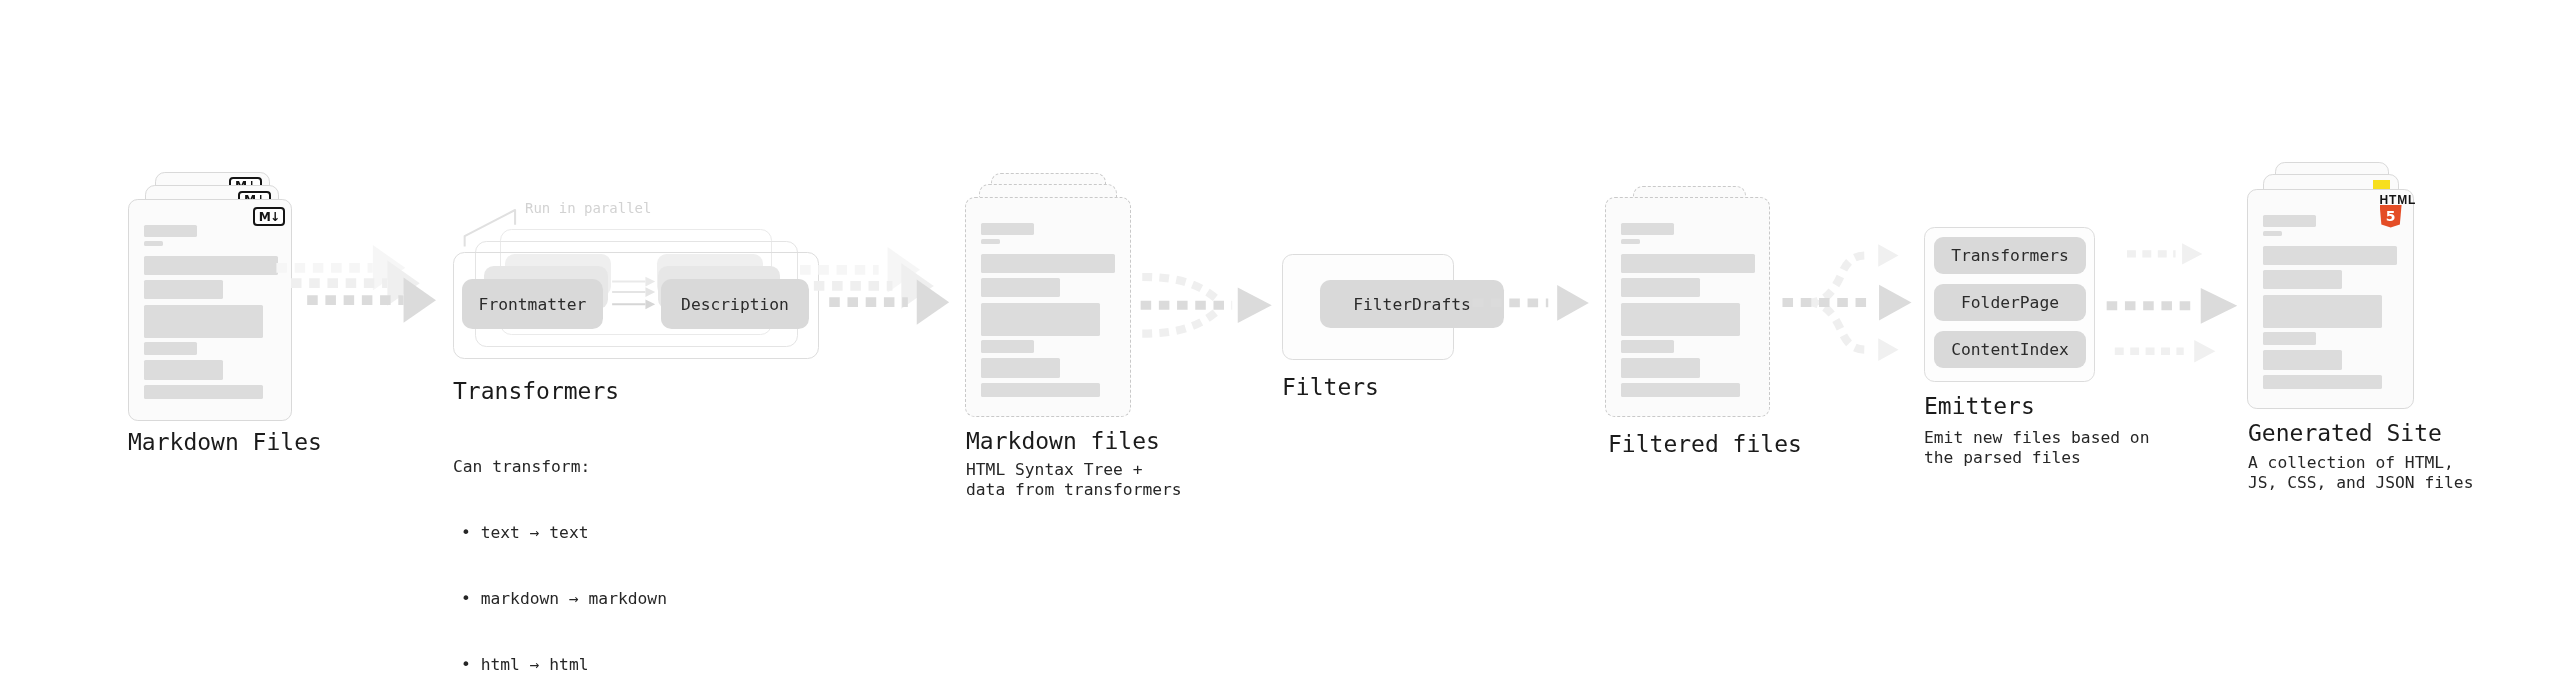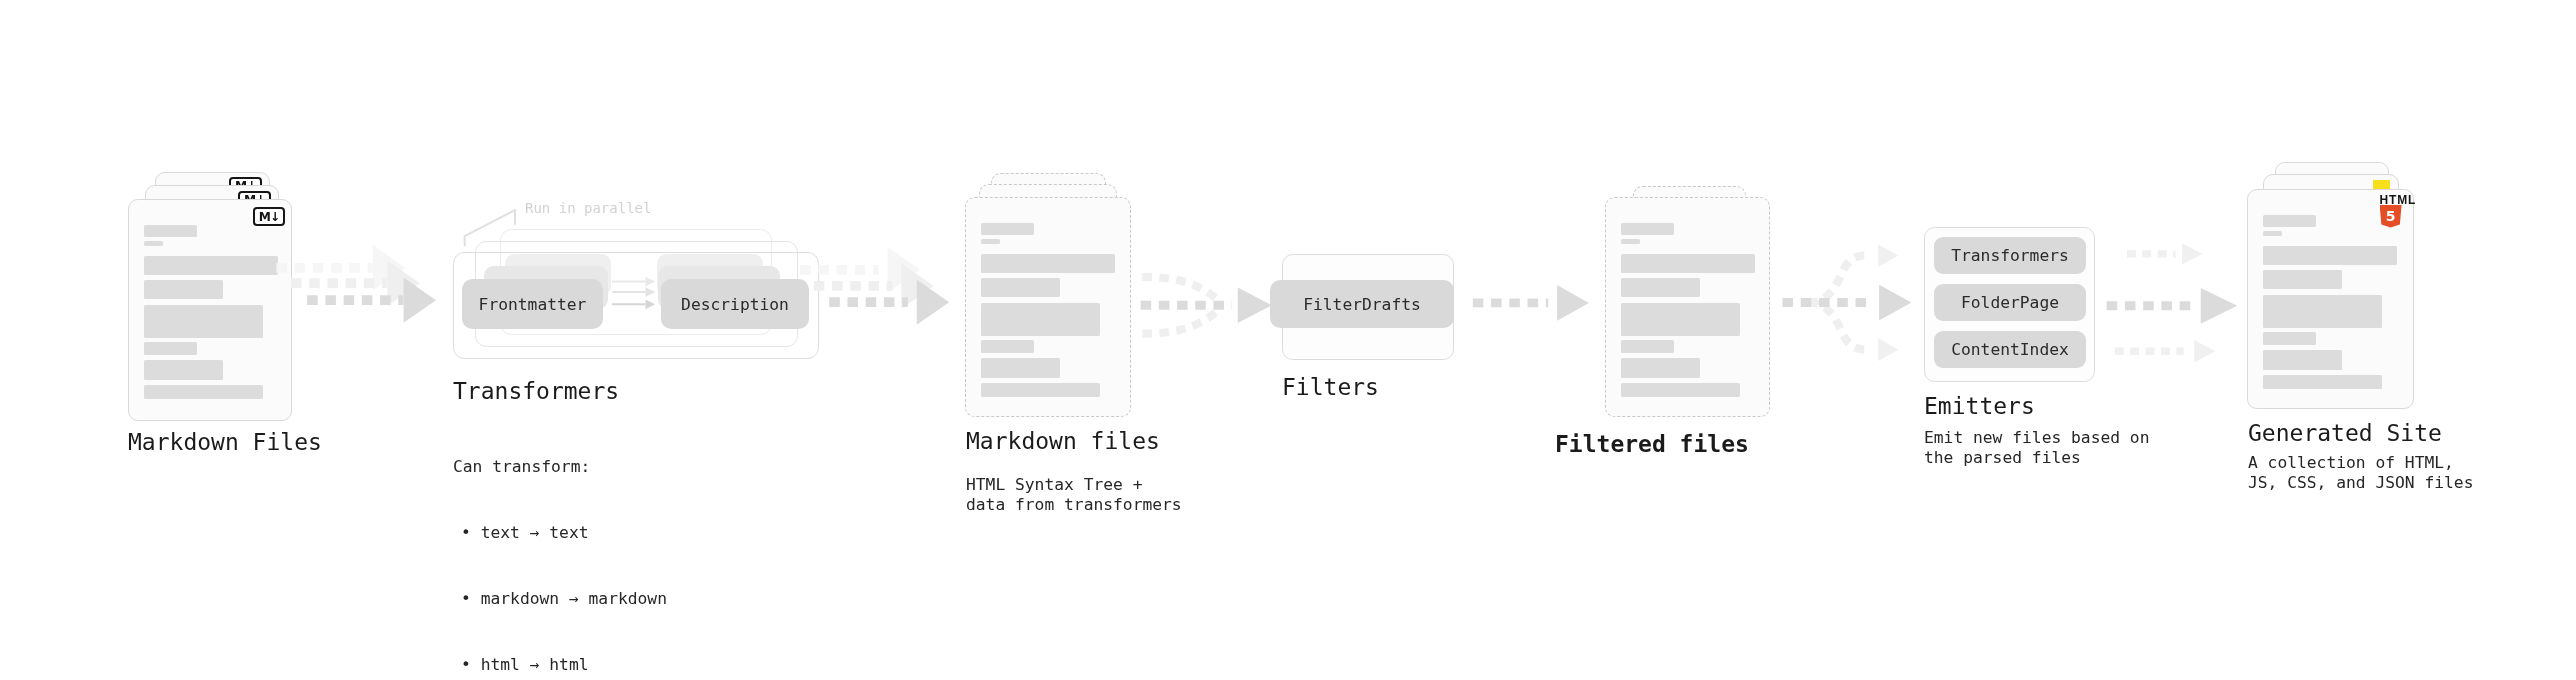--- a/index.html
+++ b/index.html
@@ -137,51 +137,51 @@
       <div class="skel-bar" style="top: 25px; width: 53px; height: 12.2px;"></div>
       <div class="skel-bar" style="top: 41px; width: 18.7px; height: 4.9px;"></div>
       <div class="skel-bar" style="top: 56px; width: 134px; height: 18.7px;"></div>
       <div class="skel-bar" style="top: 80px; width: 79px; height: 18.7px;"></div>
       <div class="skel-bar" style="top: 105px; width: 119px; height: 33px;"></div>
       <div class="skel-bar" style="top: 142px; width: 53px; height: 13px;"></div>
       <div class="skel-bar" style="top: 160px; width: 79px; height: 19.5px;"></div>
       <div class="skel-bar" style="top: 185px; width: 119px; height: 14px;"></div>
     </div>
   <div class="abs label" style="left:966px;top:429px;">Markdown files</div>
-  <div class="abs body-text" style="left:966px;top:460px;margin-top:15px;">HTML Syntax Tree +
+  <div class="abs body-text" style="left:966px;top:460px;">HTML Syntax Tree +
 data from transformers</div>
 
   <svg class="abs" style="left:1134px;top:264px;" width="146" height="89" viewBox="0 0 180 110">
     <path d="M10,16 C58,16 82,26 104,45" fill="none" stroke="#EFEFEF" stroke-width="10" stroke-dasharray="12 9"></path>
     <path d="M10,86 C58,86 82,76 104,57" fill="none" stroke="#EFEFEF" stroke-width="10" stroke-dasharray="12 9"></path>
     <line x1="8" y1="51" x2="121" y2="51" stroke="#DBDBDB" stroke-width="11" stroke-dasharray="13 9.5"></line>
     <polygon points="128,29 170,51 128,73" fill="#DBDBDB"></polygon>
   </svg>
 
   <div class="abs ghost-box" style="left:1282px;top:254px;width:172px;height:106px;border:1.6px solid #DCDCDC;border-radius:10.6px;background:#FDFDFD;"></div>
-  <div class="abs pill" style="left:1270px;top:280px;width:184px;height:48px;text-align:center;">FilterDrafts</div>
+  <div class="abs pill" style="left:1320px;top:280px;width:184px;height:48px;text-align:center;">FilterDrafts</div>
   <div class="abs label" style="left:1282px;top:375px;">Filters</div>
 
   <svg class="abs" style="left:1463px;top:268px;" width="134" height="73" viewBox="0 0 165 90">
     <line x1="12" y1="43" x2="105" y2="43" stroke="#DBDBDB" stroke-width="11" stroke-dasharray="13 9.5"></line>
     <polygon points="116,21 155,43 116,65" fill="#DBDBDB"></polygon>
   </svg>
 
   <div class="abs card dashed" style="left:1633px;top:186px;width:113px;height:216px;"></div>
   <div class="abs card dashed doc-skeleton" style="left:1605px;top:197px;width:165px;height:220px;">
       <div class="skel-bar" style="top: 25px; width: 53px; height: 12.2px;"></div>
       <div class="skel-bar" style="top: 41px; width: 18.7px; height: 4.9px;"></div>
       <div class="skel-bar" style="top: 56px; width: 134px; height: 18.7px;"></div>
       <div class="skel-bar" style="top: 80px; width: 79px; height: 18.7px;"></div>
       <div class="skel-bar" style="top: 105px; width: 119px; height: 33px;"></div>
       <div class="skel-bar" style="top: 142px; width: 53px; height: 13px;"></div>
       <div class="skel-bar" style="top: 160px; width: 79px; height: 19.5px;"></div>
       <div class="skel-bar" style="top: 185px; width: 119px; height: 14px;"></div>
     </div>
-  <div class="abs label" style="left:1555px;top:432px;font-weight:bold;">Filtered files</div>
+  <div class="abs label" style="left:1608px;top:432px;">Filtered files</div>
 
   <svg class="abs" style="left:1776px;top:236px;" width="142" height="138" viewBox="0 0 175 170">
     <path d="M40,82 C64,82 74,62 82,44 C88,31 96,24 110,24" fill="none" stroke="#EFEFEF" stroke-width="10" stroke-dasharray="12 9"></path>
     <polygon points="126,10 151,24 126,38" fill="#F0F0F0"></polygon>
     <path d="M40,82 C64,82 74,102 82,120 C88,133 96,140 110,140" fill="none" stroke="#EFEFEF" stroke-width="10" stroke-dasharray="12 9"></path>
     <polygon points="126,126 151,140 126,154" fill="#F0F0F0"></polygon>
     <line x1="8" y1="82" x2="120" y2="82" stroke="#DBDBDB" stroke-width="11" stroke-dasharray="13 9.5"></line>
     <polygon points="127,60 167,82 127,104" fill="#DBDBDB"></polygon>
   </svg>
 

